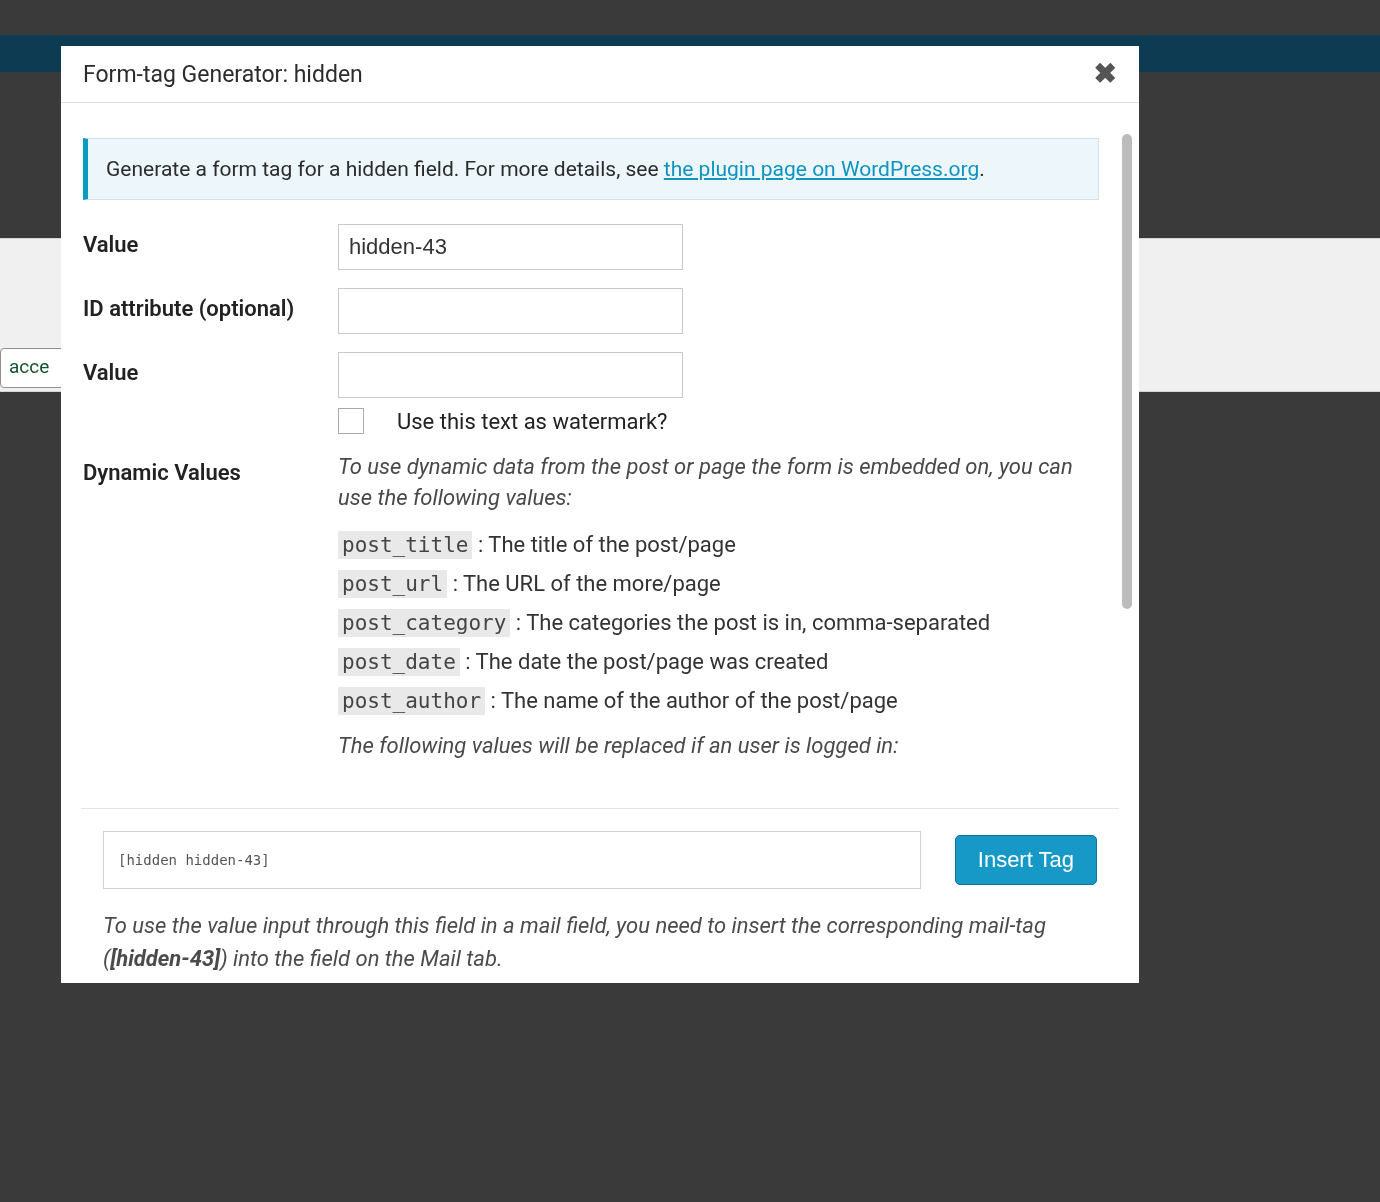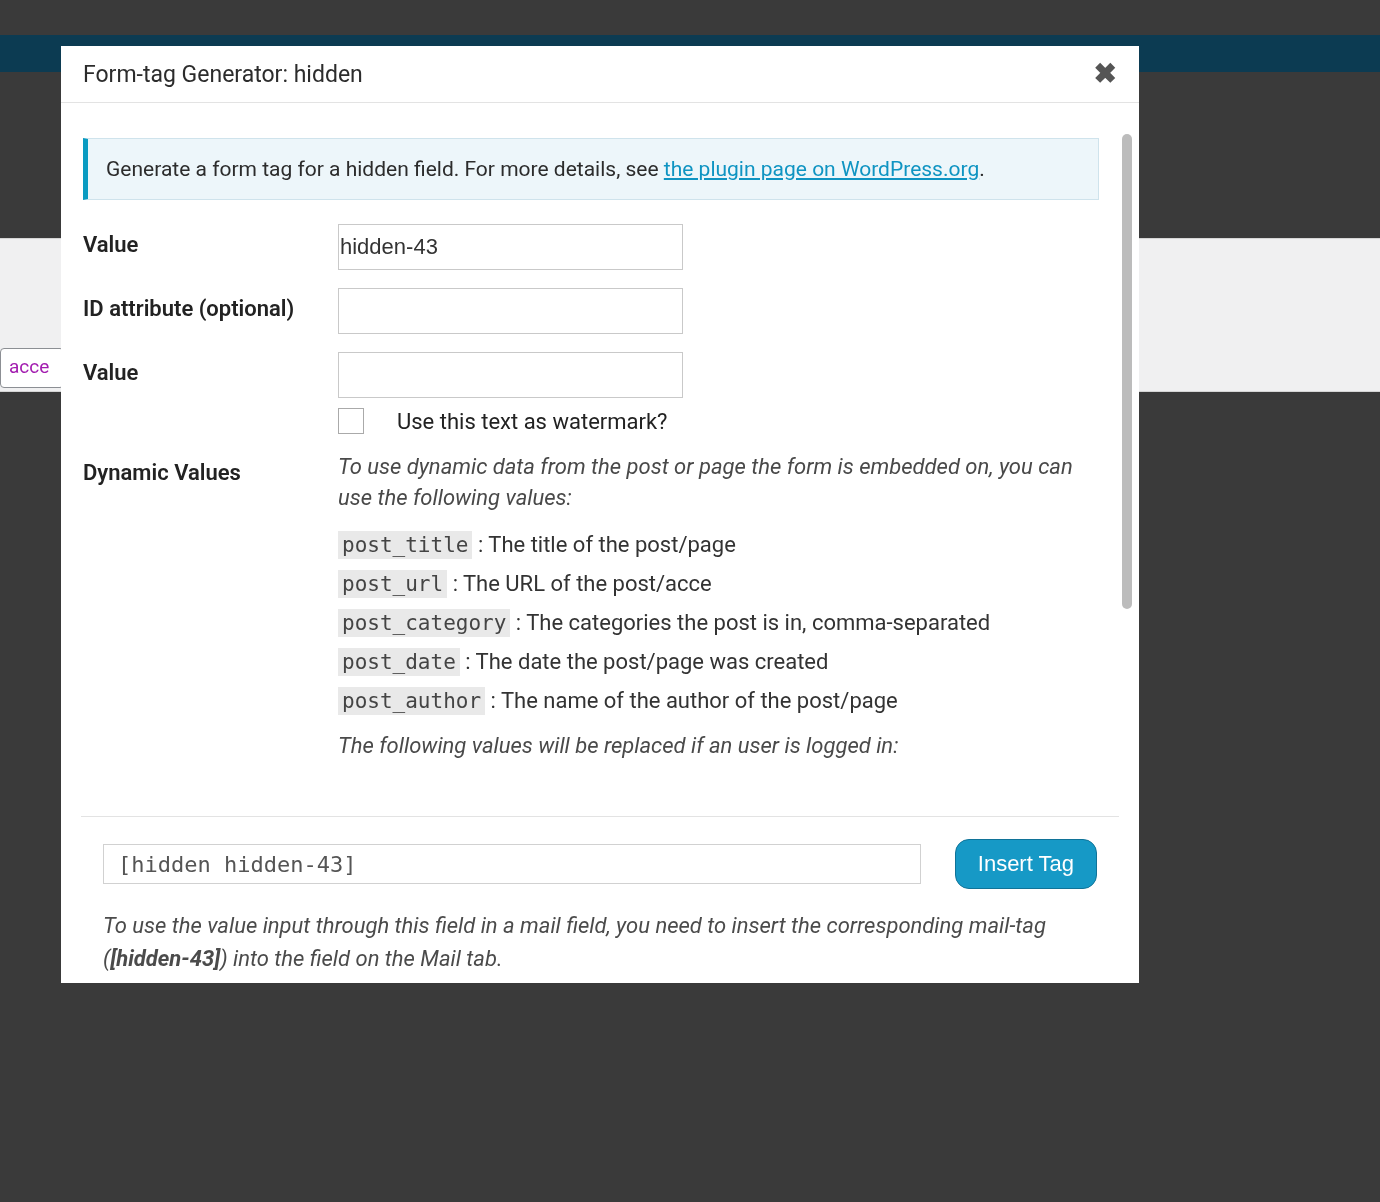--- a/index.html
+++ b/index.html
@@ -32,21 +32,21 @@
     .bg-pill {
       position: absolute;
       top: 348px;
       left: 0;
       width: 64px;
       height: 40px;
       background: #fff;
       border: 1px solid #8c8f94;
       border-radius: 4px;
       font-size: 19px;
-      color: #a21caf;
+      color: #14532d;
       padding: 6px 8px;
       overflow: hidden;
     }
     .modal {
       position: absolute;
       top: 46px;
       left: 61px;
       width: 1078px;
       height: 937px;
       background: #fff;
@@ -128,21 +128,21 @@
       flex-shrink: 0;
       line-height: 1.35;
     }
     .form-field {
       flex: 1;
     }
     input[type="text"].txt {
       width: 345px;
       height: 46px;
       border: 1px solid #c9c9c9;
-      padding: 0 1px;
+      padding: 0 10px;
       font-size: 22px;
       color: #333;
       background: #fff;
     }
     .checkbox-row {
       display: flex;
       align-items: center;
       margin-top: 10px;
     }
     .checkbox-row input[type="checkbox"] {
@@ -191,35 +191,35 @@
       margin: 0 20px;
     }
     .footer-actions {
       display: flex;
       gap: 34px;
       align-items: center;
       margin-bottom: 20px;
     }
     .output-input {
       flex: 1;
-      height: 40px;
+      height: 58px;
       border: 1px solid #d1d1d1;
       background: #fff;
       font-family: Consolas, Monaco, monospace;
-      font-size: 22px;
+      font-size: 14px;
       color: #555;
       padding: 0 14px;
     }
     .insert-btn {
       height: 50px;
       background: #1699c6;
       color: #fff;
       font-size: 22px;
       border: 1px solid #107398;
-      border-radius: 14px;
+      border-radius: 5px;
       padding: 0 22px;
       cursor: pointer;
     }
     .footer-note {
       font-style: italic;
       font-size: 22px;
       color: #4b4b4b;
       line-height: 1.5;
     }
     .footer-note b {
@@ -275,21 +275,21 @@
 
         <div class="form-row" style="margin-top:14px">
           <div class="form-label">Dynamic Values</div>
           <div class="form-field">
             <div class="dyn-intro">To use dynamic data from the post or page the form is embedded on, you can use the following values:</div>
             <div class="dyn-list">
               <div class="dyn-item">
                 <code>post_title</code> <span>: The title of the post/page</span>
               </div>
               <div class="dyn-item">
-                <code>post_url</code> <span>: The URL of the post/acce</span>
+                <code>post_url</code> <span>: The URL of the more/page</span>
               </div>
               <div class="dyn-item">
                 <code>post_category</code> <span>: The categories the post is in, comma-separated</span>
               </div>
               <div class="dyn-item">
                 <code>post_date</code> <span>: The date the post/page was created</span>
               </div>
               <div class="dyn-item">
                 <code>post_author</code> <span>: The name of the author of the post/page</span>
               </div>

